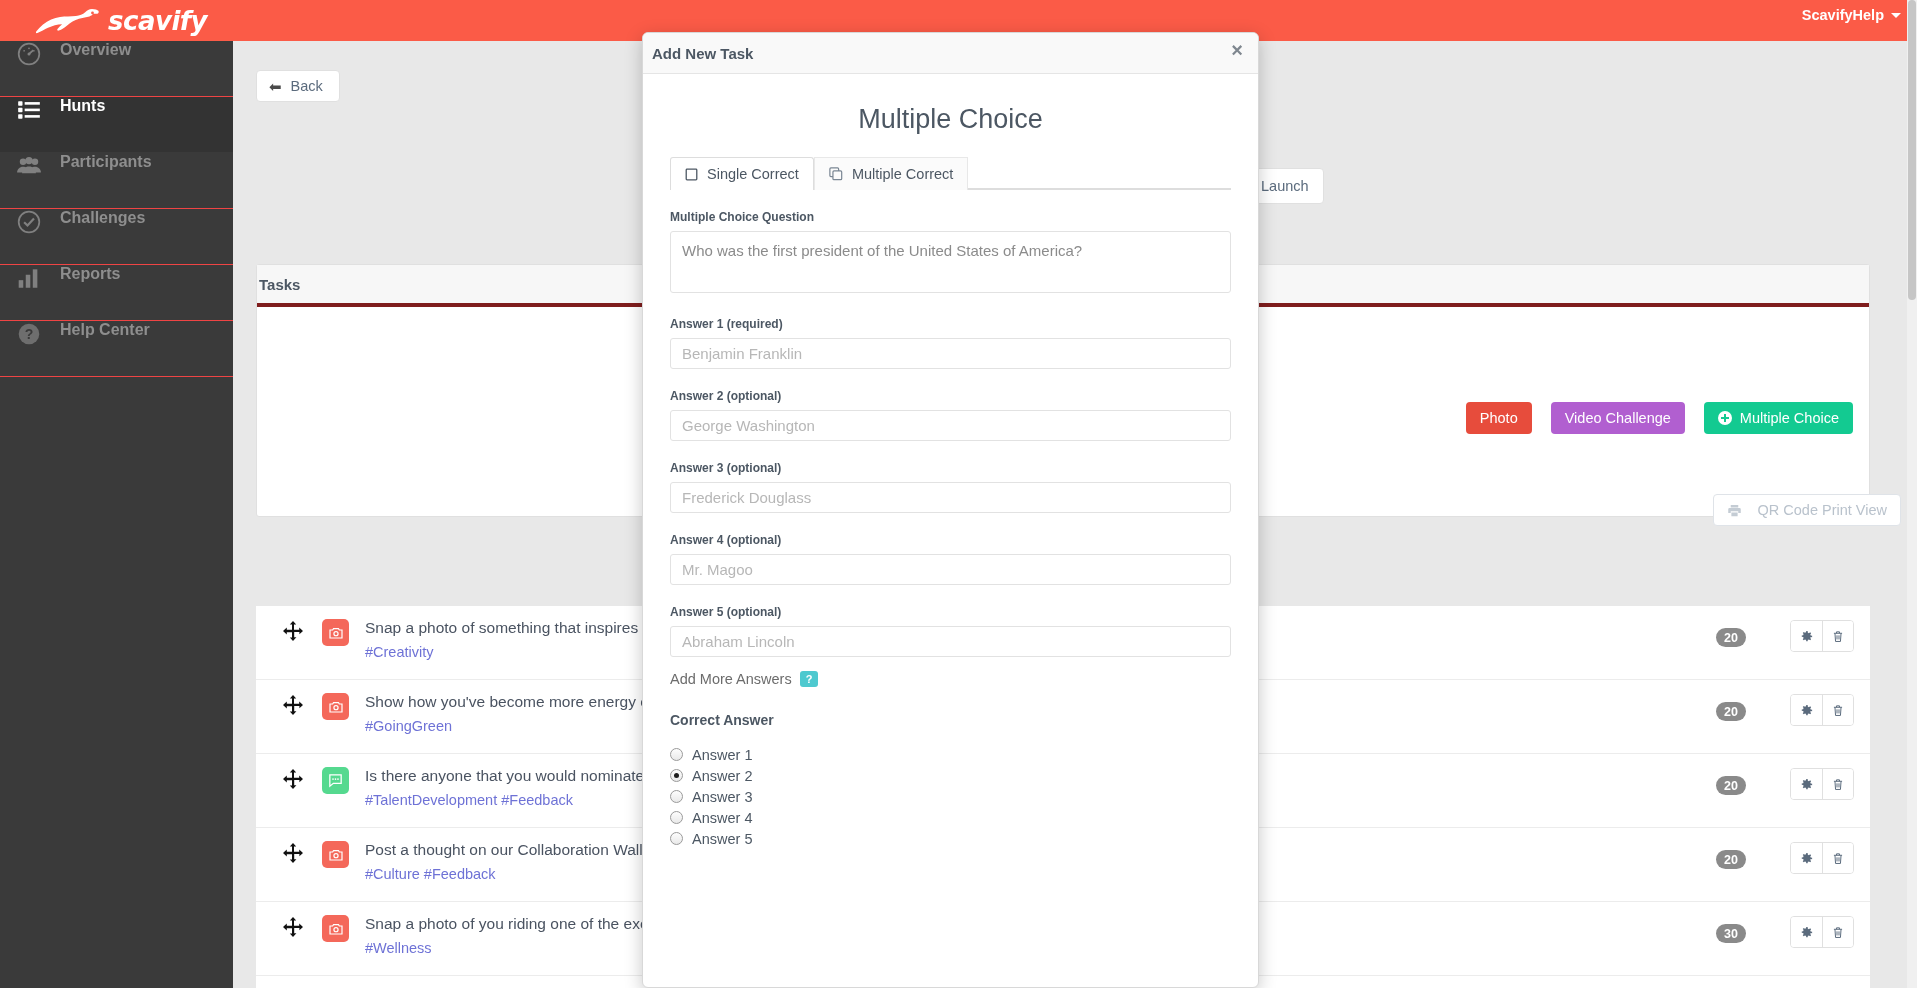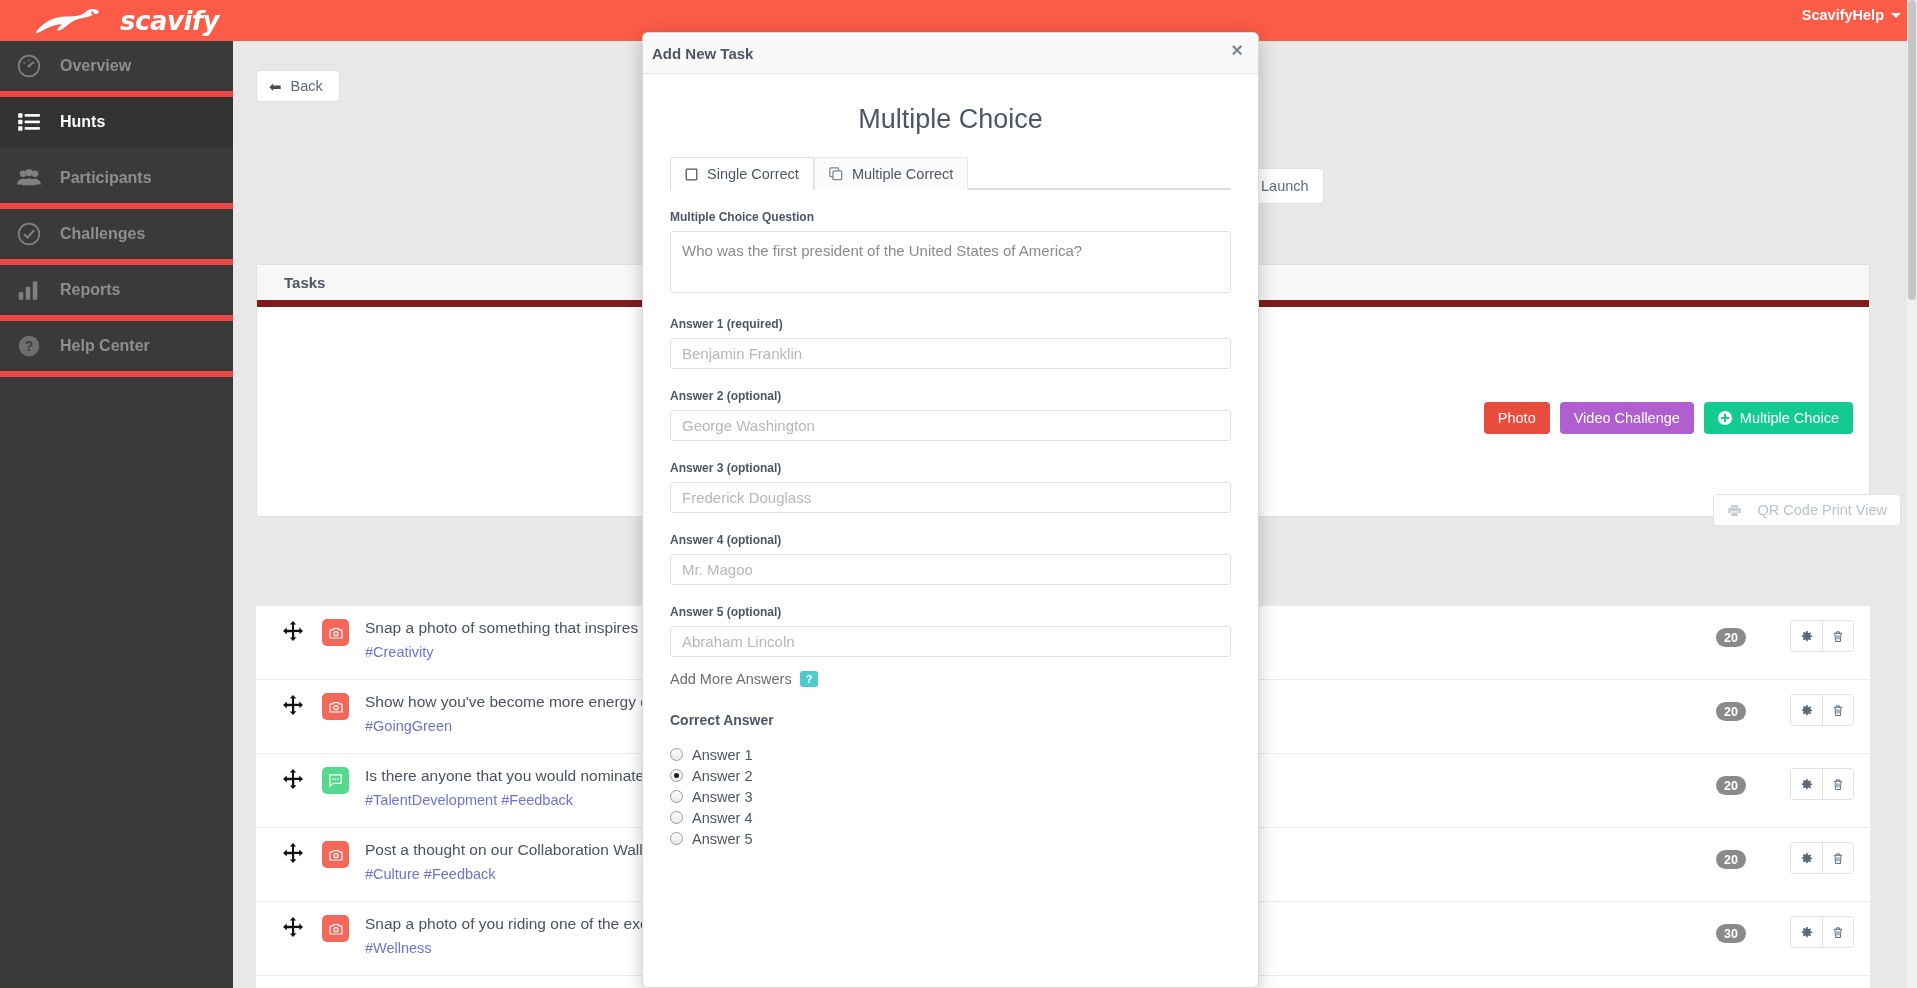--- a/index.html
+++ b/index.html
@@ -13,21 +13,21 @@
 
   
   .topbar {
     position: absolute; top: 0; left: 0;
     width: 1917px; height: 41px;
     background: #fb5b47;
     z-index: 5;
   }
   .logo-wrap {
     position: absolute; left: 30px; top: 0;
-    height: 41px; display: flex; align-items: center; gap: 12px;
+    height: 41px; display: flex; align-items: center; gap: 0;
   }
   .logo-mark { width: 78px; height: 30px; display:block; }
   .logo-text {
     color: #ffffff; font-size: 26px; font-weight: bold;
     font-style: italic; letter-spacing: -0.5px;
     font-family: "DejaVu Sans", sans-serif;
   }
   .acct {
     position: absolute; right: 16px; top: 0; height: 30px;
     display: flex; align-items: center; gap: 7px;
@@ -41,24 +41,24 @@
 
   
   .sidebar {
     position: absolute; top: 41px; left: 0;
     width: 233px; height: 947px;
     background: #3a3a3a;
     z-index: 4;
   }
   .nav-item {
     position: relative;
-    height: 56px; display: flex; align-items: center;
+    height: 56px; display: flex; align-items: flex-start;
     padding-left: 16px; gap: 18px;
     color: #8e8e8e; font-size: 16px; font-weight: bold;
-    border-bottom: 6px solid #ef4444;
+    border-bottom: 1px solid #ef4444;
     cursor: pointer;
   }
   .nav-item.active { background: #333333; color: #ffffff; border-bottom-color:#3a3a3a;}
   .nav-ico { width: 26px; height: 26px; flex: 0 0 26px; display: block; }
 
   
   .main {
     position: absolute; top: 41px; left: 233px;
     width: 1684px; height: 947px;
     background: #e8e8e8;
@@ -82,27 +82,27 @@
     z-index: 1;
   }
 
   
   .card {
     position: absolute; left: 23px; top: 223px;
     width: 1614px; height: 253px;
     background: #fff; border: 1px solid #e0e0e0; border-radius: 3px;
   }
   .card-hd {
-    height: 42px; background: #f7f7f7; border-bottom: 7px solid #7f1d1d;
-    display: flex; align-items: center; padding-left: 27px;
+    height: 42px; background: #f7f7f7; border-bottom: 4px solid #7f1d1d;
+    display: flex; align-items: center; padding-left: 2px;
     font-size: 15px; font-weight: bold; color: #4c5763;
   }
   .btn-row {
     position: absolute; right: 16px; bottom: 82px;
-    display: flex; gap: 10px; align-items: center;
+    display: flex; gap: 19px; align-items: center;
   }
   .pill {
     height: 32px; padding: 0 14px; border: none; border-radius: 4px;
     color: #fff; font-size: 14.5px; display: flex; align-items: center;
     gap: 8px; cursor: pointer; white-space: nowrap;
   }
   .pill.red { background: #e74c3c; }
   .pill.purple { background: #b15fd0; }
   .pill.teal { background: #13ca91; }
   .plus-ic {

